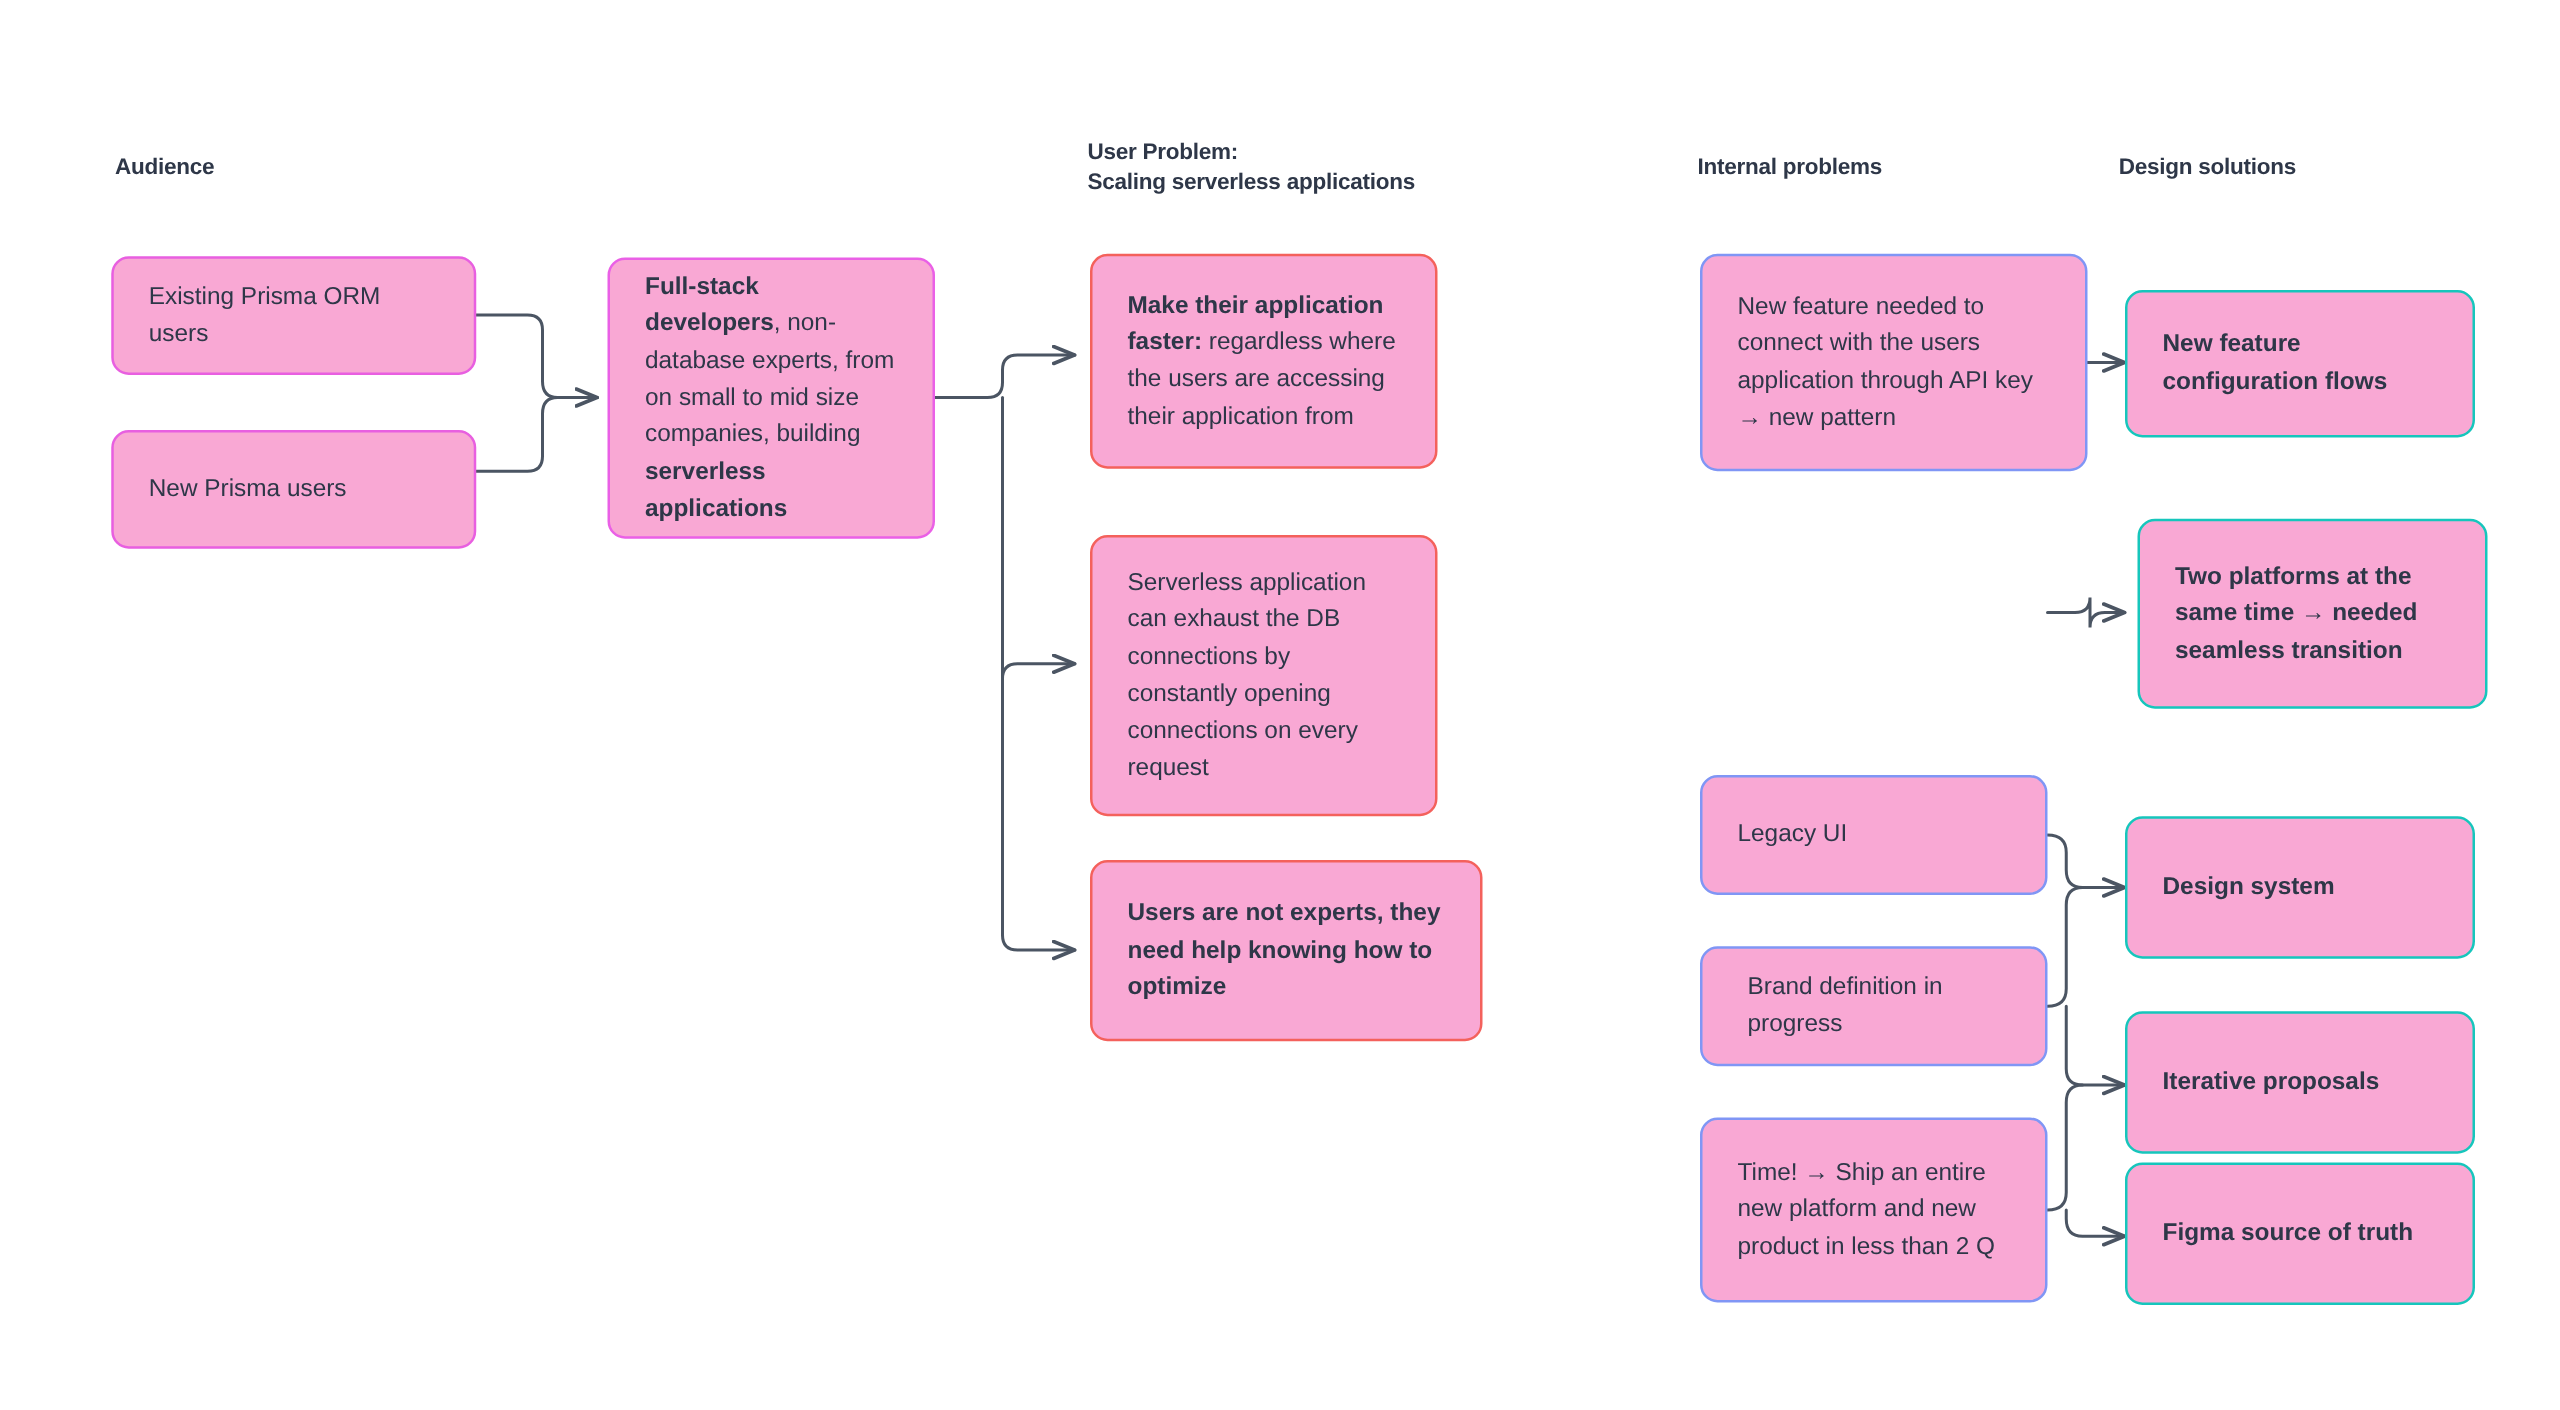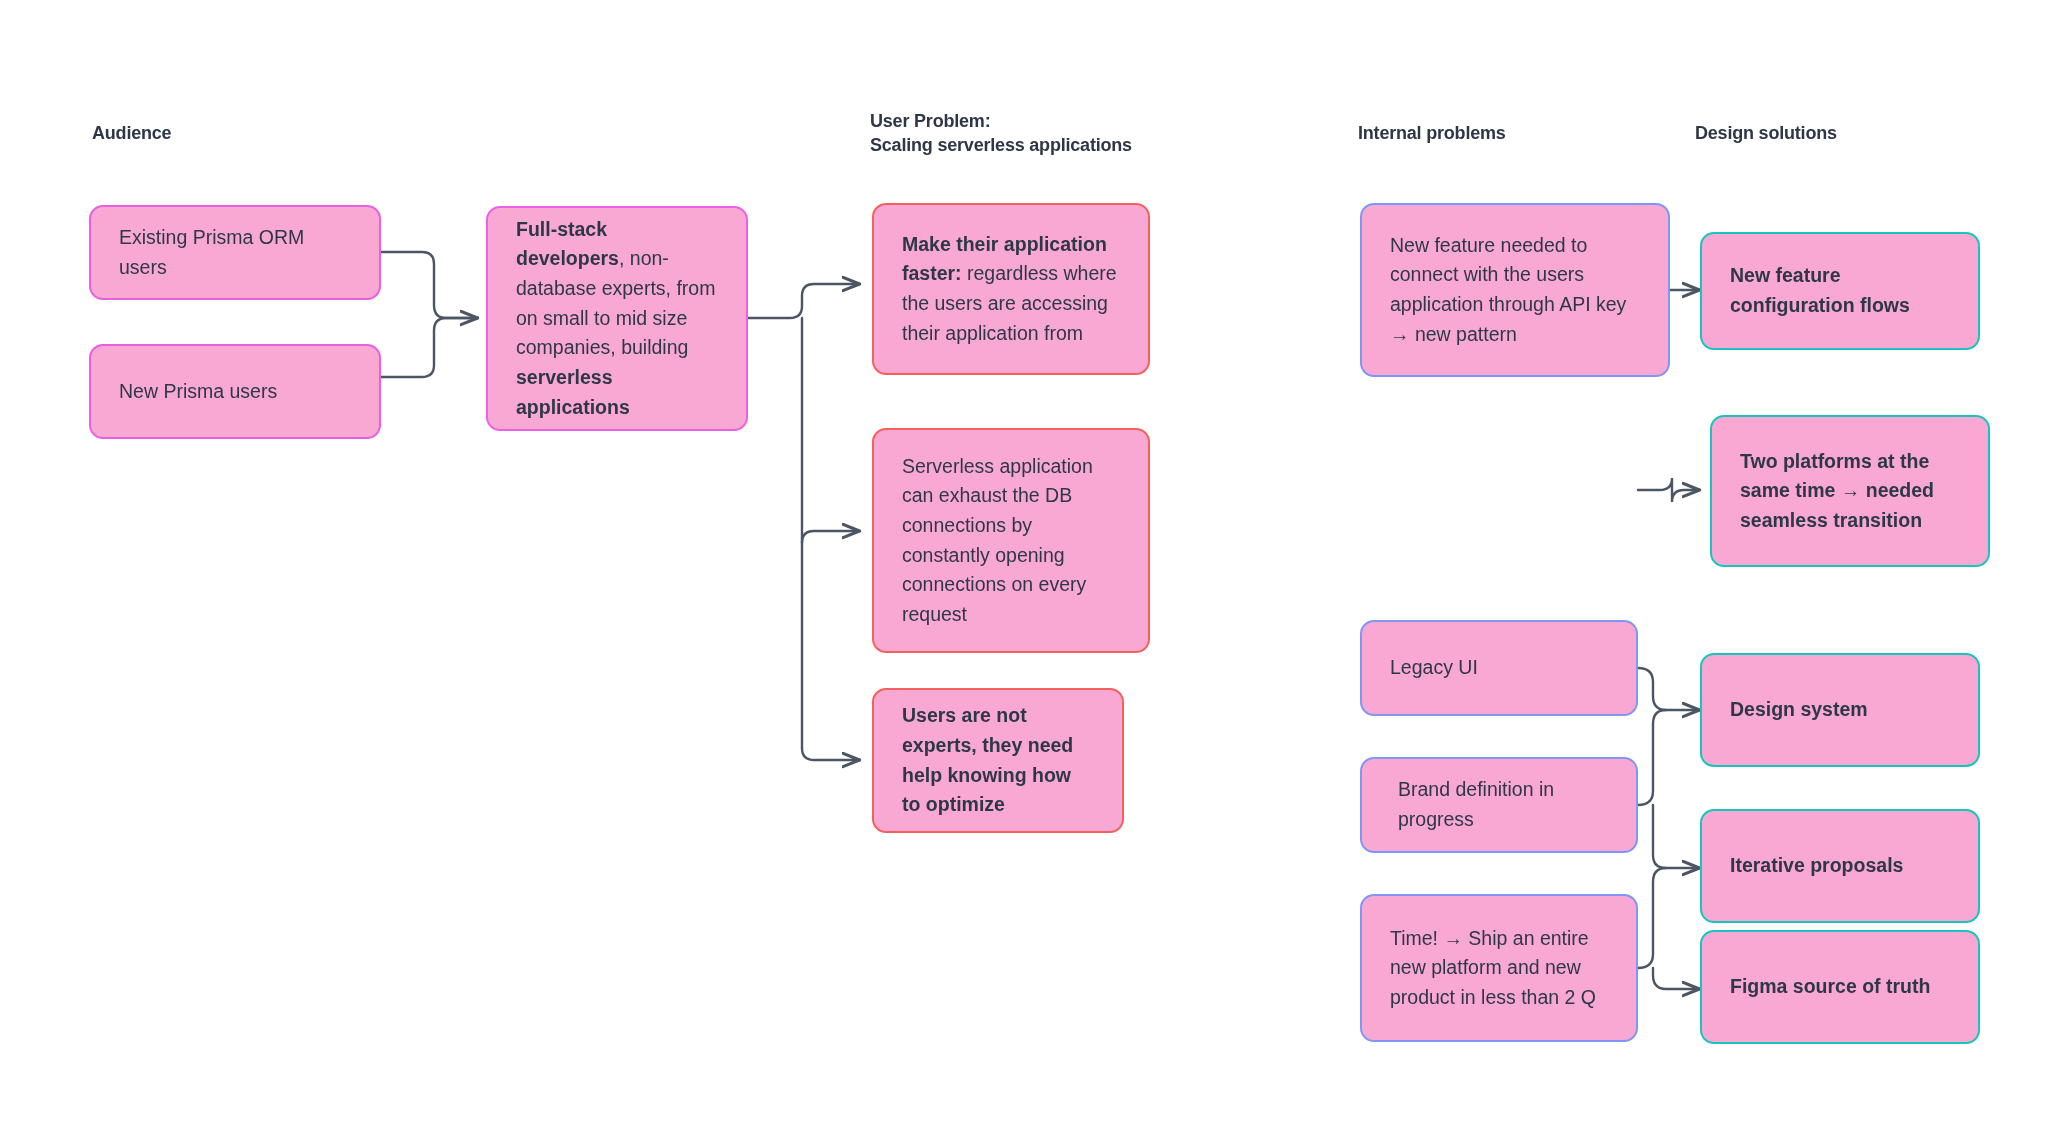--- a/index.html
+++ b/index.html
@@ -120,21 +120,21 @@
   </div>
 
   <div class="node red center" style="left:872px; top:203px; width:278px; height:172px;justify-content:flex-end;">
     <span class="txt"><b>Make their application faster:</b> regardless where the users are accessing their application from</span>
   </div>
 
   <div class="node red center" style="left:872px; top:428px; width:278px; height:225px;justify-content:flex-end;">
     <span class="txt">Serverless application can exhaust the DB connections by constantly opening connections on every request</span>
   </div>
 
-  <div class="node red center" style="left:872px; top:688px; width:252px; height:145px;">
+  <div class="node red center" style="left:872px; top:688px; width:314px; height:145px;">
     <span class="txt"><b>Users are not experts, they need help knowing how to optimize</b></span>
   </div>
 
   <div class="node blue center" style="left:1360px; top:203px; width:310px; height:174px;">
     <span class="txt">New feature needed to connect with the users application through API key → new pattern</span>
   </div>
 
 
   <div class="node blue center" style="left:1360px; top:620px; width:278px; height:96px;">
     <span class="txt">Legacy UI</span>

